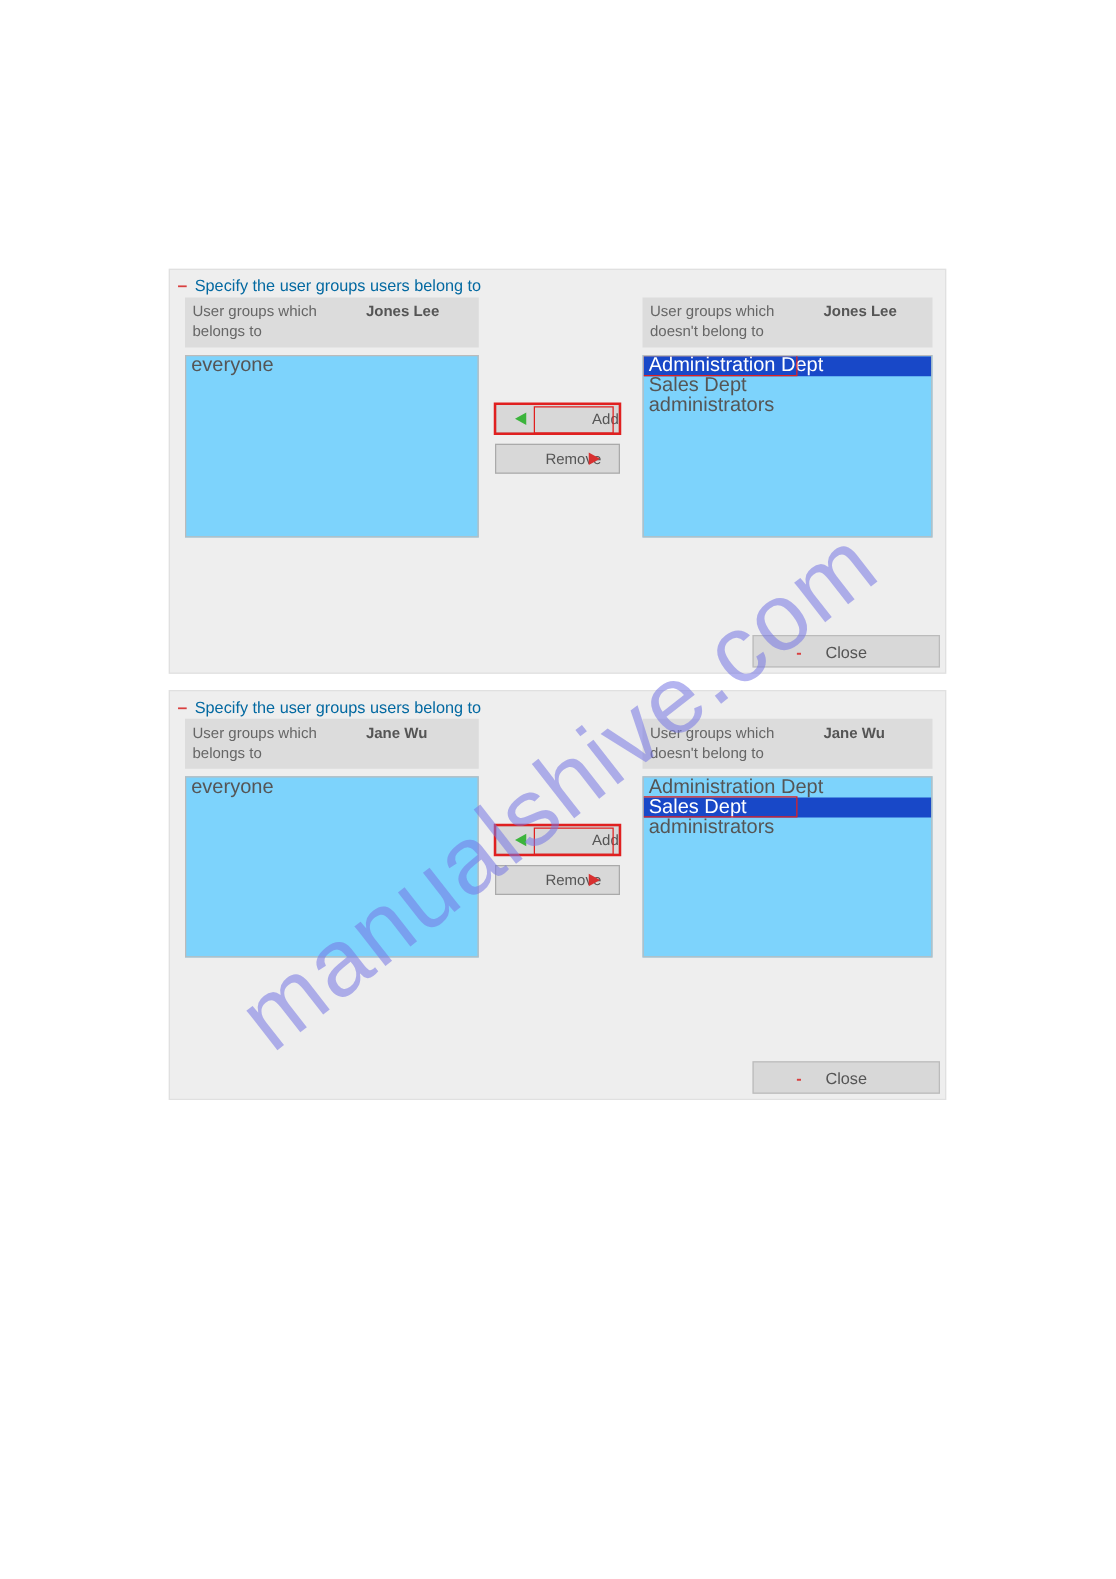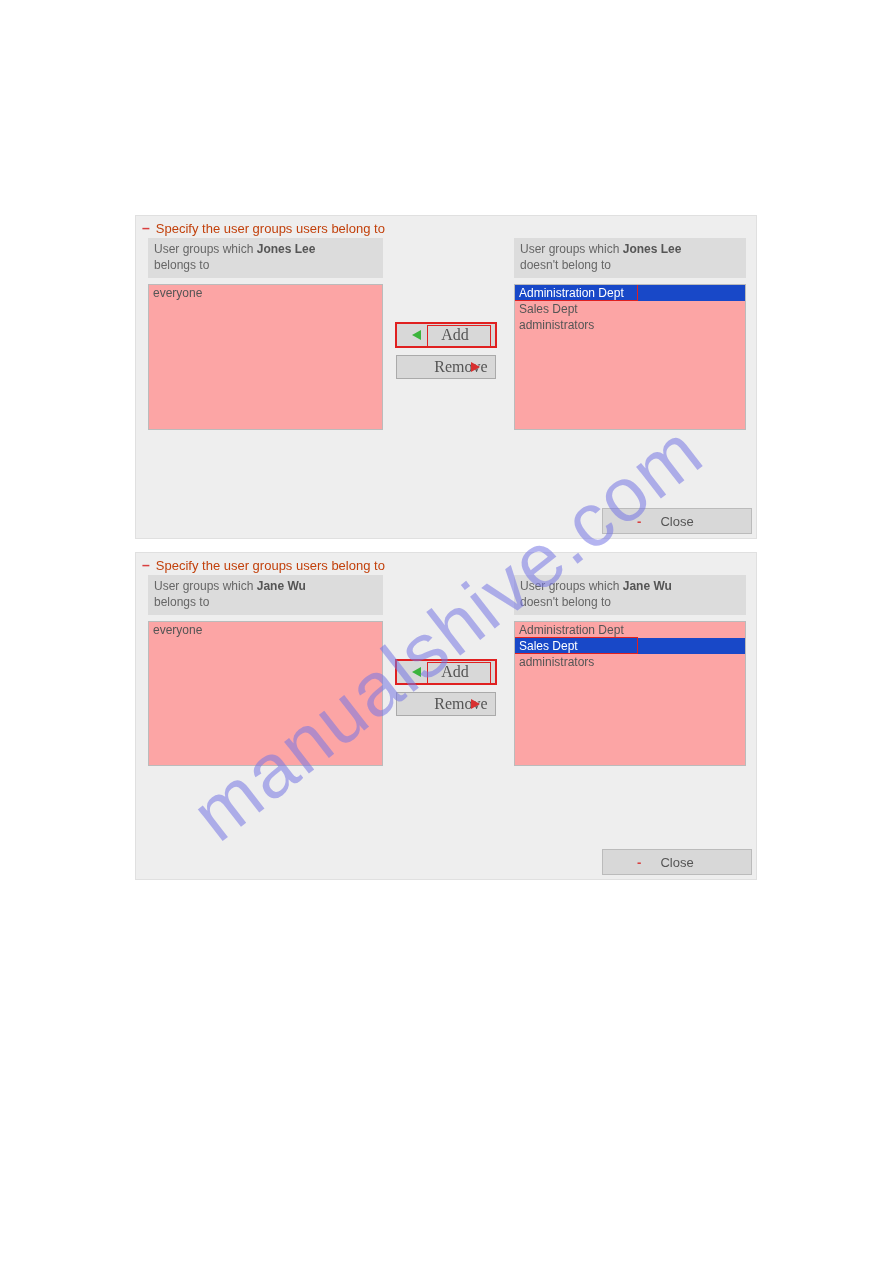--- a/index.html
+++ b/index.html
@@ -39,48 +39,48 @@
     display: flex;
     align-items: center;
     gap: 6px;
   }
   .section-header .dash {
     color: #d94040;
     font-weight: bold;
     font-size: 14px;
   }
   .section-header .title {
-    color: #c2410c;
+    color: #0369a1;
   }
   .content {
     padding: 10px 10px 0 12px;
     position: relative;
     height: 240px;
   }
   .col {
     position: absolute;
   }
   .col-left { left: 12px; top: 0; width: 235px; }
   .col-mid  { left: 260px; top: 85px; width: 100px; }
   .col-right{ left: 378px; top: 0; width: 232px; }
   .label-box {
     background: #dcdcdc;
     height: 40px;
     padding: 4px 6px;
     font-size: 12px;
     color: #666;
     line-height: 1.3;
   }
-  .label-box b { color: #555; font-weight: bold; }
+  .label-box b { color: #555; font-weight: bold; margin-left: 36px; }
   .listbox {
-    background: #fca5a5;
+    background: #7dd3fc;
     border: 1px solid #bbb;
     height: 146px;
     margin-top: 6px;
-    font-size: 12px;
+    font-size: 16px;
     color: #555;
     overflow: hidden;
   }
   .listbox.short { height: 145px; }
   .li-item {
     padding: 1px 4px;
     line-height: 14px;
   }
   .li-item.selected {
     background: #1848c8;
@@ -100,29 +100,28 @@
     pointer-events: none;
   }
   .btn-row {
     margin-bottom: 8px;
   }
   .btn {
     width: 100px;
     height: 24px;
     background: #d8d8d8;
     border: 1px solid #aaa;
-    font-size: 16px;
+    font-size: 12px;
     color: #555;
     display: flex;
     align-items: center;
-    justify-content: center;
+    justify-content: flex-end;
     cursor: pointer;
     position: relative;
     gap: 10px;
-    font-family: Liberation Serif, serif;
   }
   .btn-add .arrow-left {
     position: absolute;
     left: 14px;
     top: 50%;
     transform: translateY(-50%);
   }
   .btn-add .txt { margin-left: 18px; }
   .btn-remove .arrow-right {
     position: absolute;

